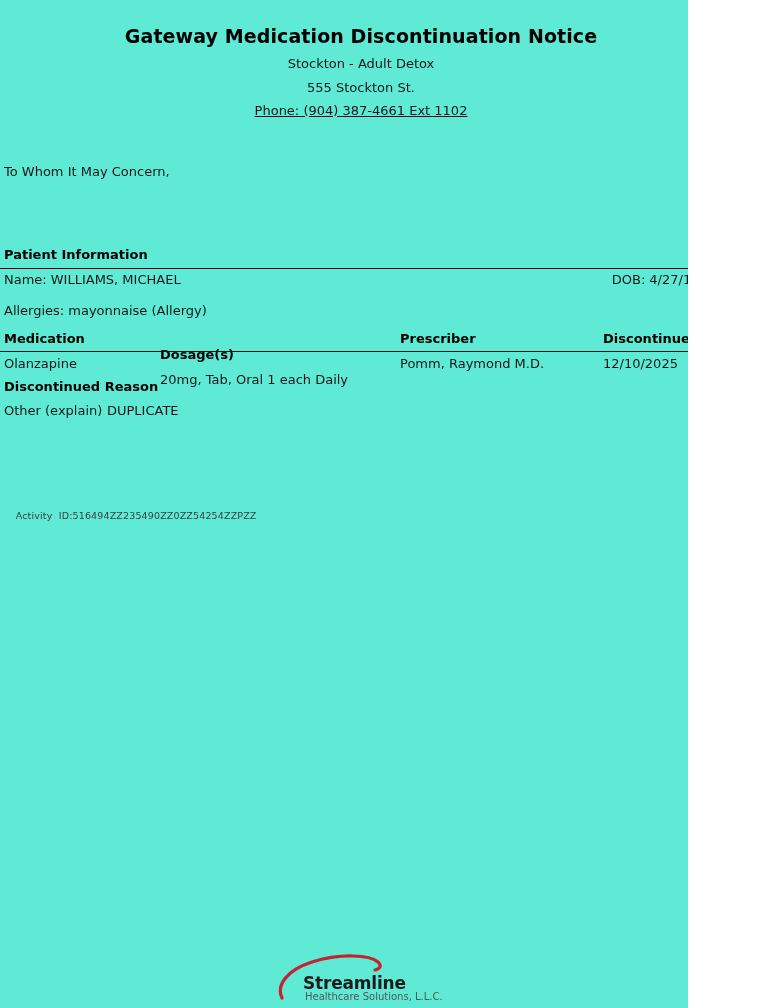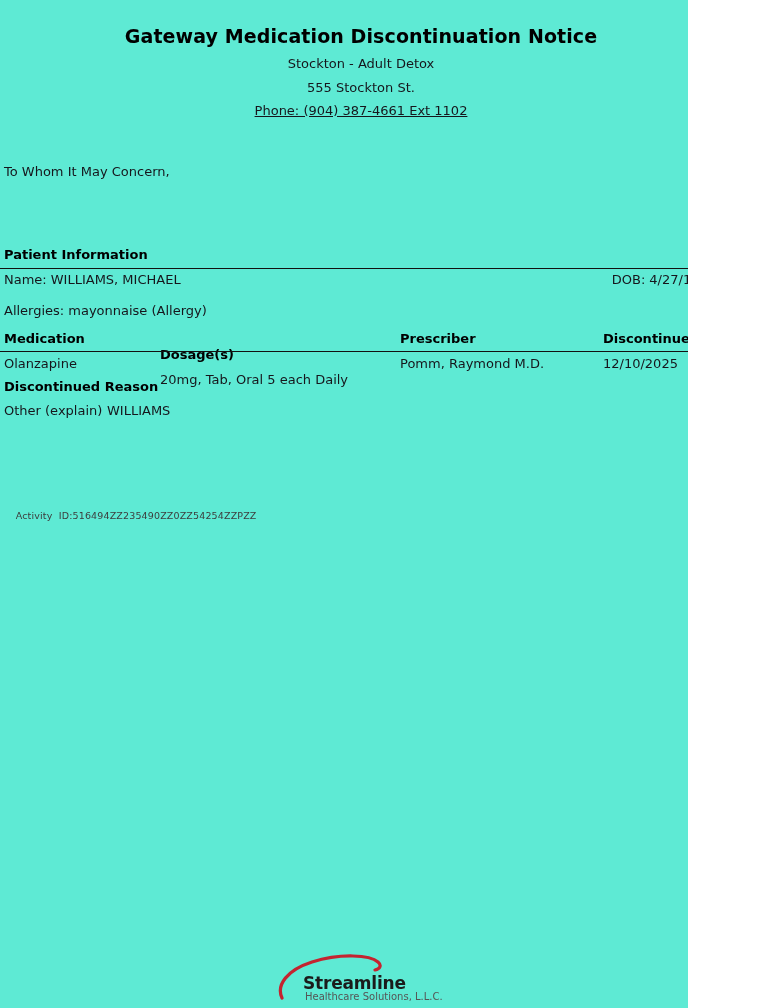--- a/index.html
+++ b/index.html
@@ -79,29 +79,29 @@
 
   <div class="row tbl-head">
     <span class="c1">Medication</span>
     <span class="c2">Dosage(s)</span>
     <span class="c3">Prescriber</span>
     <span class="c4">Discontinue Date</span>
   </div>
   <div class="rule rule2"></div>
   <div class="row tbl-row">
     <span class="c1">Olanzapine</span>
-    <span class="c2">20mg, Tab, Oral 5 each Daily</span>
+    <span class="c2">20mg, Tab, Oral 1 each Daily</span>
     <span class="c3">Pomm, Raymond M.D.</span>
     <span class="c4">12/10/2025</span>
   </div>
 
   <div class="abs sec-title reason-title">Discontinued Reason</div>
   <div class="row reason-row">
     <span class="nm">Other (explain)</span>
-    <span class="reason-val">WILLIAMS</span>
+    <span class="reason-val">DUPLICATE</span>
   </div>
 
 
   <div class="abs activity">
     <span>Activity  ID:</span><span class="val">516494ZZ235490ZZ0ZZ54254ZZPZZ</span>
   </div>
 
   <div class="logo">
     <svg class="logo-swoosh" width="110" height="56" viewBox="0 0 110 56">
       <path d="M 4 47 C -2 34, 9 19, 34 11 C 63 2, 92 4, 100 11 C 104 14.5, 102 18, 97 19" fill="none" stroke-width="3.2" stroke-linecap="round" stroke="#c42430"></path>

